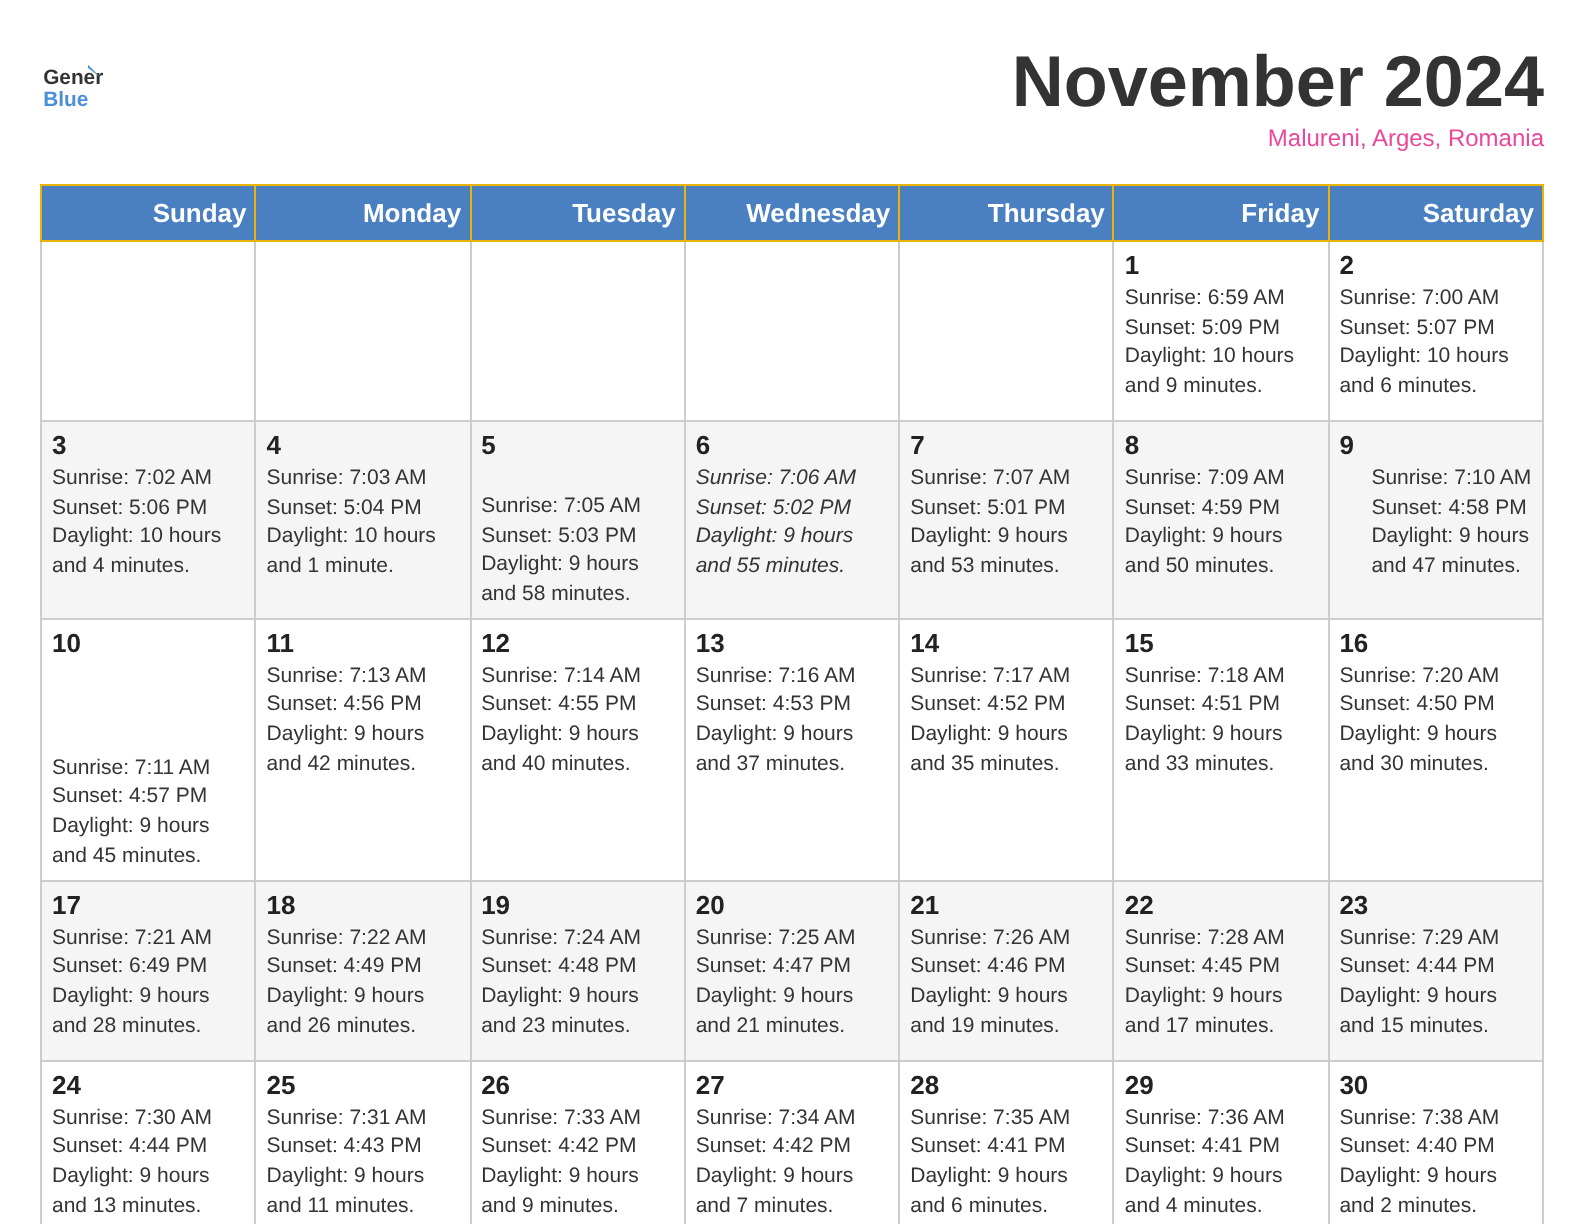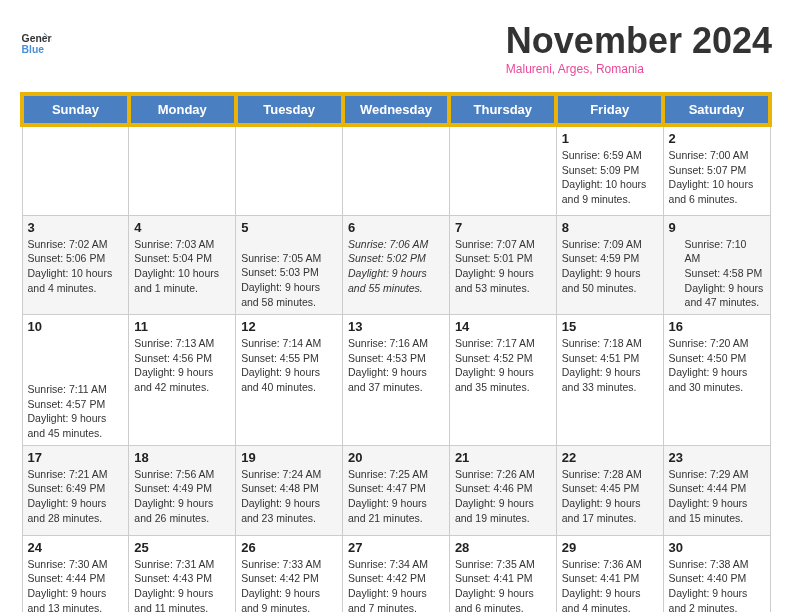--- a/index.html
+++ b/index.html
@@ -20,43 +20,44 @@
       display: flex;
       align-items: center;
       gap: 4px;
       margin-top: 6px;
     }
     .logo-icon {
       width: 32px;
       height: 32px;
     }
     .title-block {
+      text-align: right;
     }
     .month-title {
       font-size: 36px;
       font-weight: bold;
       color: #333;
     }
     .subtitle {
       font-size: 12px;
       color: #ec4899;
     }
     table {
       width: 100%;
       border-collapse: collapse;
       font-size: 11px;
     }
     thead tr th {
       background-color: #4a7fc1;
       color: #fff;
       padding: 6px 4px;
-      text-align: center;
+      text-align: right;
       font-size: 13px;
       font-weight: bold;
-      border: 4px solid #eab308;
+      border: 1px solid #eab308;
     }
     tbody tr td {
       border: 1px solid #ccc;
       vertical-align: top;
       padding: 4px 5px;
       height: 90px;
       width: 106px;
       background: #fff;
     }
     tbody tr:nth-child(even) td {
@@ -217,21 +218,21 @@
       </tr>
       <tr>
         <td>
           <span class="day-number">17</span>
           <div class="day-info" style="white-space: pre-line;">Sunrise: 7:21 AM
 Sunset: 6:49 PM
 Daylight: 9 hours and 28 minutes.</div>
         </td>
         <td>
           <span class="day-number">18</span>
-          <div class="day-info" style="white-space: pre-line;">Sunrise: 7:56 AM
+          <div class="day-info" style="white-space: pre-line;">Sunrise: 7:22 AM
 Sunset: 4:49 PM
 Daylight: 9 hours and 26 minutes.</div>
         </td>
         <td>
           <span class="day-number">19</span>
           <div class="day-info" style="white-space: pre-line;">Sunrise: 7:24 AM
 Sunset: 4:48 PM
 Daylight: 9 hours and 23 minutes.</div>
         </td>
         <td>

